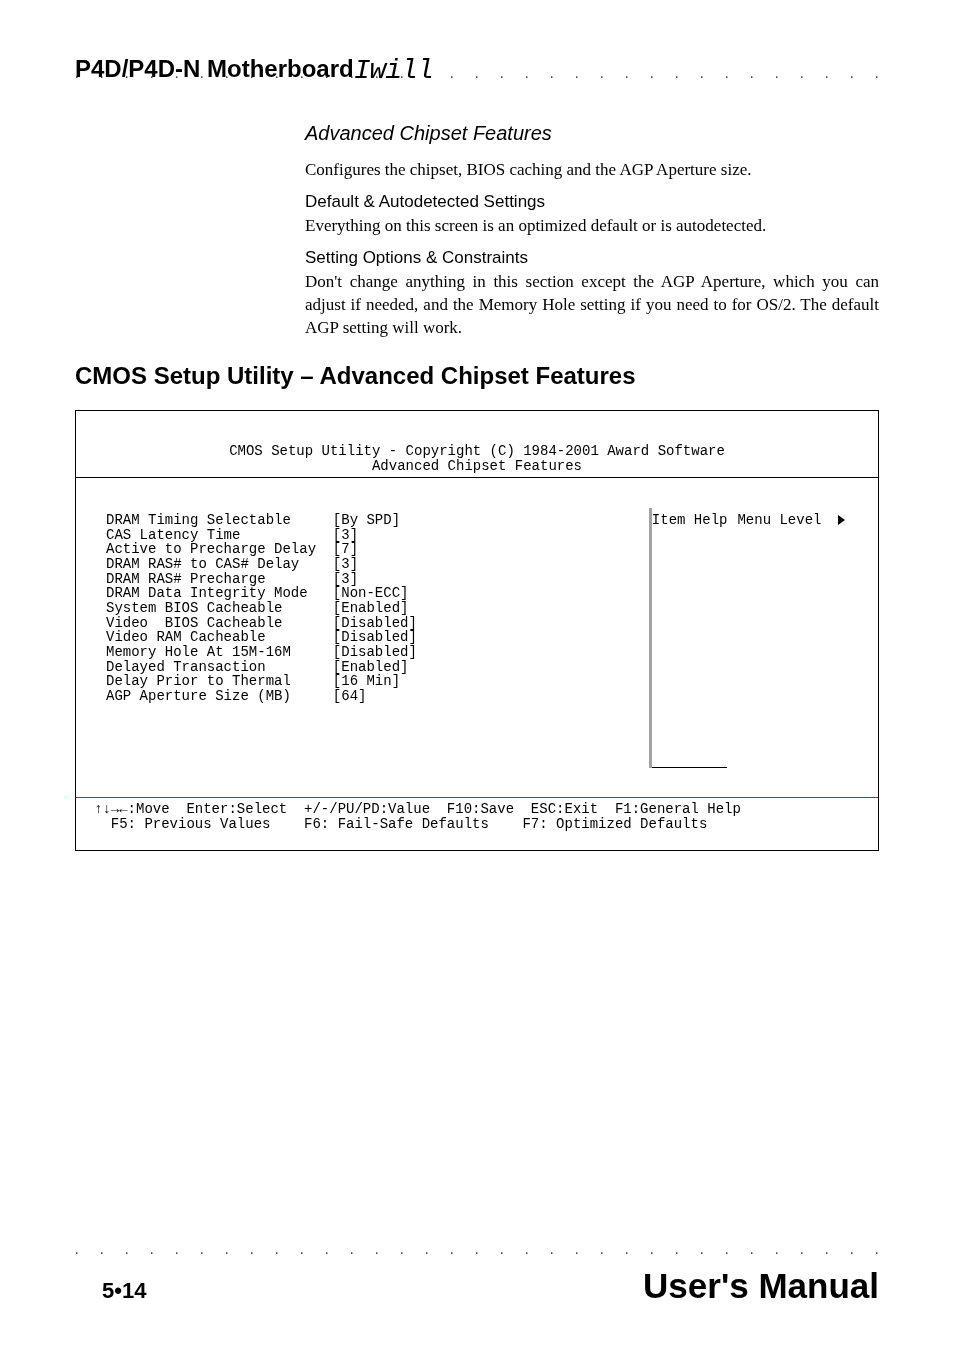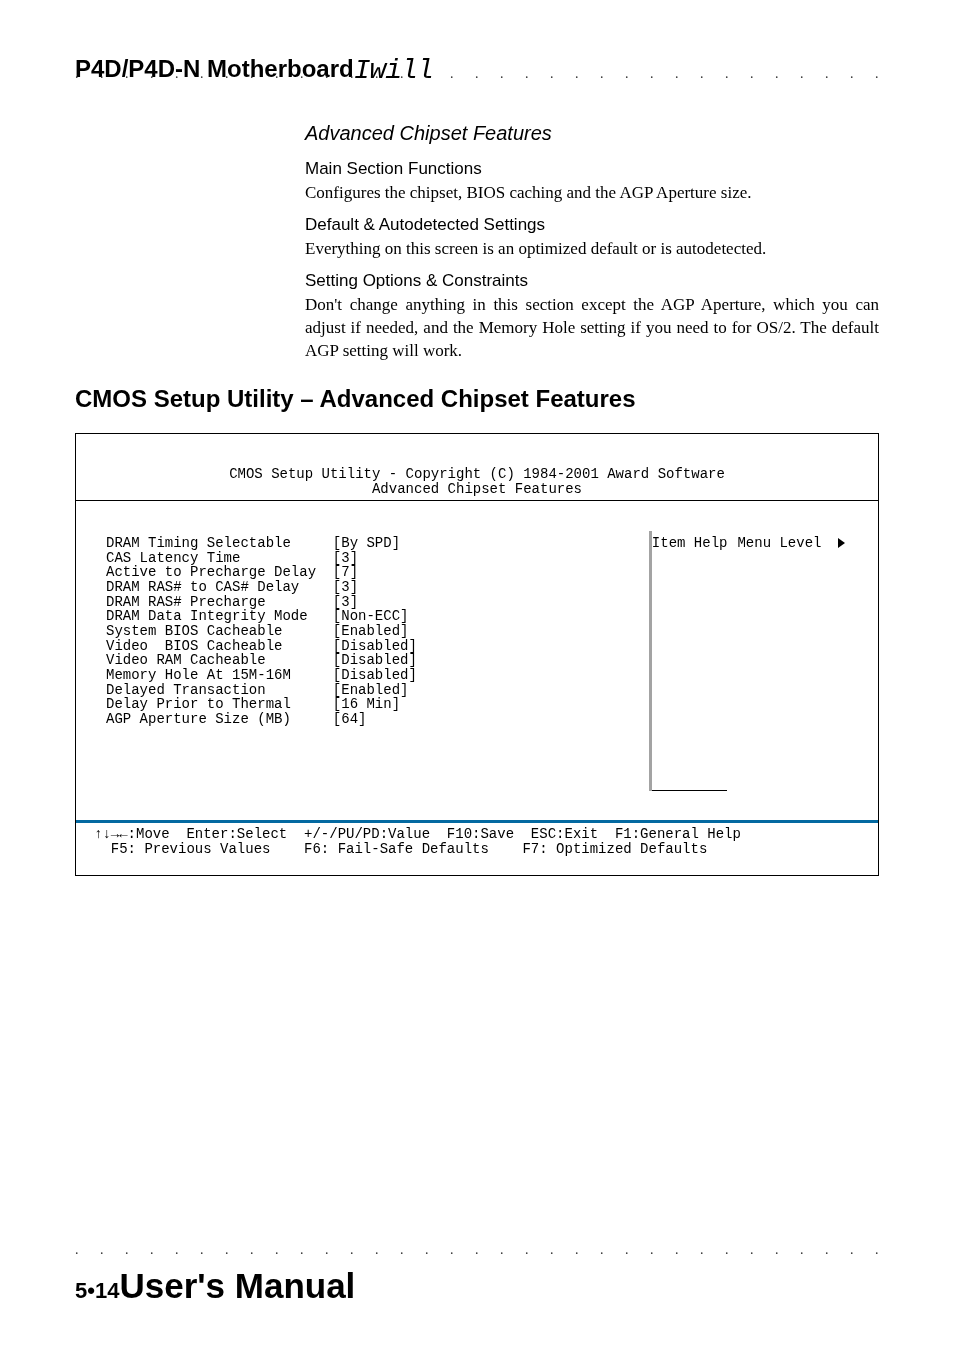--- a/index.html
+++ b/index.html
@@ -99,21 +99,21 @@
     .bios-right-top {
       text-align: center;
       border-bottom: 1px solid #000;
       padding: 5px 0;
     }
     .bios-right-body {
       padding: 5px 10px;
       flex: 1;
     }
     .bios-footer {
-      border-top: 3px solid #0369a1;
+      border-top: 1px solid #0369a1;
       padding: 4px 0 4px 18px;
     }
     .arrow {
       display: inline-block;
       width: 0;
       height: 0;
       border-top: 5px solid transparent;
       border-bottom: 5px solid transparent;
       border-left: 7px solid #000;
       vertical-align: middle;
@@ -129,22 +129,23 @@
       letter-spacing: 9px;
       font-size: 14px;
       color: #333;
       margin-bottom: 8px;
       white-space: nowrap;
       overflow: hidden;
       text-align: right;
     }
     .footer-row {
       display: flex;
-      justify-content: flex-start;
+      justify-content: space-between;
       align-items: baseline;
+      margin-left: 27px;
     }
     .page-num {
       font-family: "Trebuchet MS", Arial, sans-serif;
       font-weight: bold;
       font-size: 22px;
     }
     .footer-label {
       font-family: "Trebuchet MS", Arial, sans-serif;
       font-weight: bold;
       font-size: 35px;
@@ -155,21 +156,20 @@
 
 <div class="header">
   <div class="header-title">P4D/P4D-N Motherboard</div>
   <div class="logo">Iwill</div>
 </div>
 <div class="dotted-line-top">. . . . . . . . . . . . . . . . . . . . . . . . . . . . . . . . . . . . . . . . . . . . . . . . . . . .</div>
 
 <div class="content">
   <div class="section-title">Advanced Chipset Features</div>
 
-  <div class="sub-heading">Main Section Functions</div>
   <div class="body-text">Configures the chipset, BIOS caching and the AGP Aperture size.</div>
 
   <div class="sub-heading">Default &amp; Autodetected Settings</div>
   <div class="body-text">Everything on this screen is an optimized default or is autodetected.</div>
 
   <div class="sub-heading">Setting Options &amp; Constraints</div>
   <div class="body-text">Don't change anything in this section except the AGP Aperture, which you can adjust if needed, and the Memory Hole setting if you need to for OS/2. The default AGP setting will work.</div>
 </div>
 
 <div class="setup-title">CMOS Setup Utility – Advanced Chipset Features</div>

